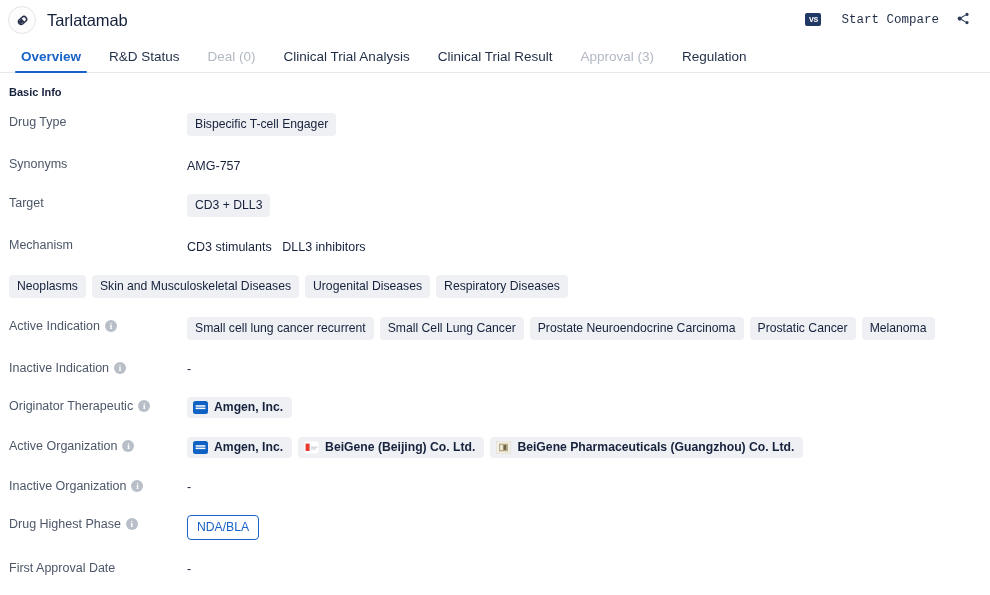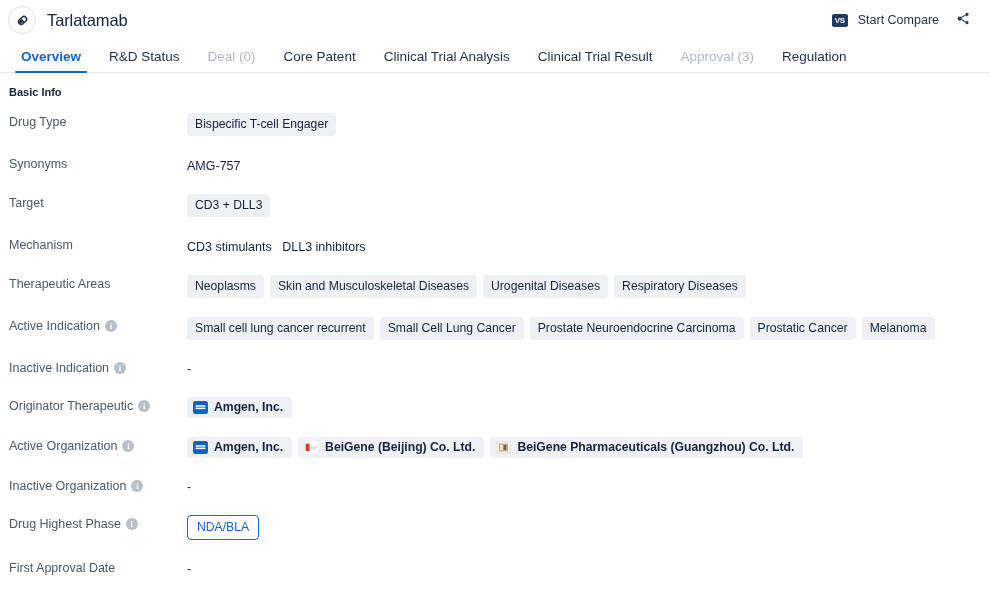--- a/index.html
+++ b/index.html
@@ -40,26 +40,27 @@
   }
   .header-actions {
     margin-left: auto;
     display: flex;
     align-items: center;
     gap: 17px;
     padding-right: 2px;
   }
   .header-action {
     display: flex;
-    align-items: flex-end;
-    gap: 10px;
+    align-items: flex-start;
+    gap: 20px;
     font-size: 12.5px;
     color: #1f2d45;
     white-space: nowrap;
     cursor: pointer;
+    font-family: Liberation Mono, monospace;
   }
   .vs-badge {
     width: 16px; height: 13px;
     border-radius: 2px;
     background: #1f3864;
     color: #ffffff;
     font-size: 8px;
     font-weight: bold;
     line-height: 13px;
     text-align: center;
@@ -243,21 +244,20 @@
       </span>
       <span></span>
     </div>
   </div>
 </div>
 
 <div class="tabbar">
   <div class="tab active">Overview</div>
   <div class="tab">R&amp;D Status</div>
   <div class="tab disabled">Deal (0)</div>
-  <div class="tab">Core Patent</div>
   <div class="tab">Clinical Trial Analysis</div>
   <div class="tab">Clinical Trial Result</div>
   <div class="tab disabled">Approval (3)</div>
   <div class="tab">Regulation</div>
 </div>
 
 <div class="content">
 
   <div class="section-title">Basic Info</div>
 
@@ -290,23 +290,20 @@
     <div class="row-label">
       <span>Mechanism</span>
     </div>
     <div class="row-value plain mech-text">
       <span>CD3 stimulants</span>
       <span>DLL3 inhibitors</span>
     </div>
   </div>
 
   <div class="row">
-    <div class="row-label">
-      <span>Therapeutic Areas</span>
-    </div>
     <div class="row-value">
       <span class="chip">Neoplasms</span>
       <span class="chip">Skin and Musculoskeletal Diseases</span>
       <span class="chip">Urogenital Diseases</span>
       <span class="chip">Respiratory Diseases</span>
     </div>
   </div>
 
   <div class="row">
     <div class="row-label">

